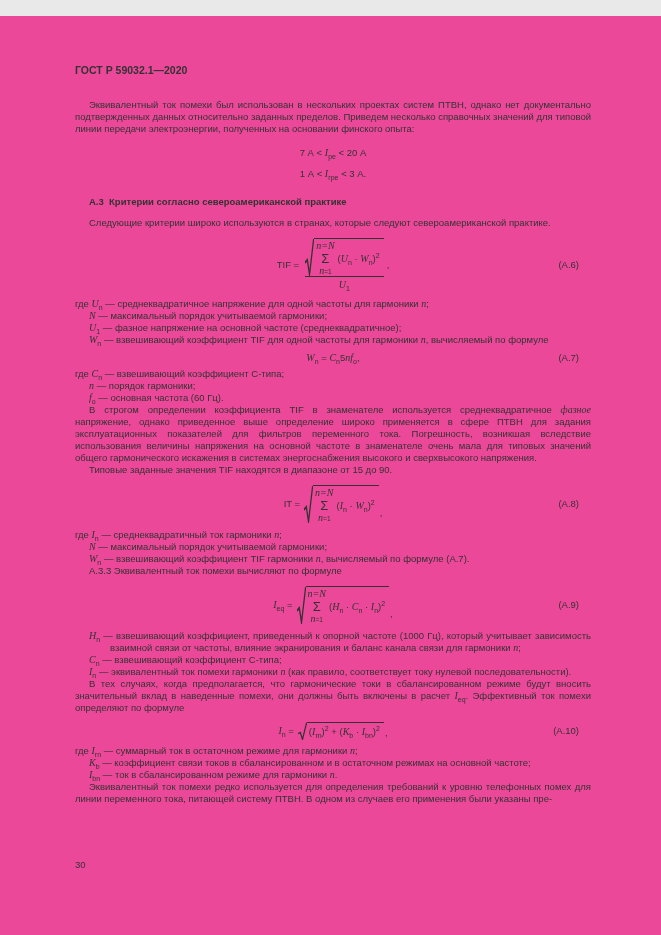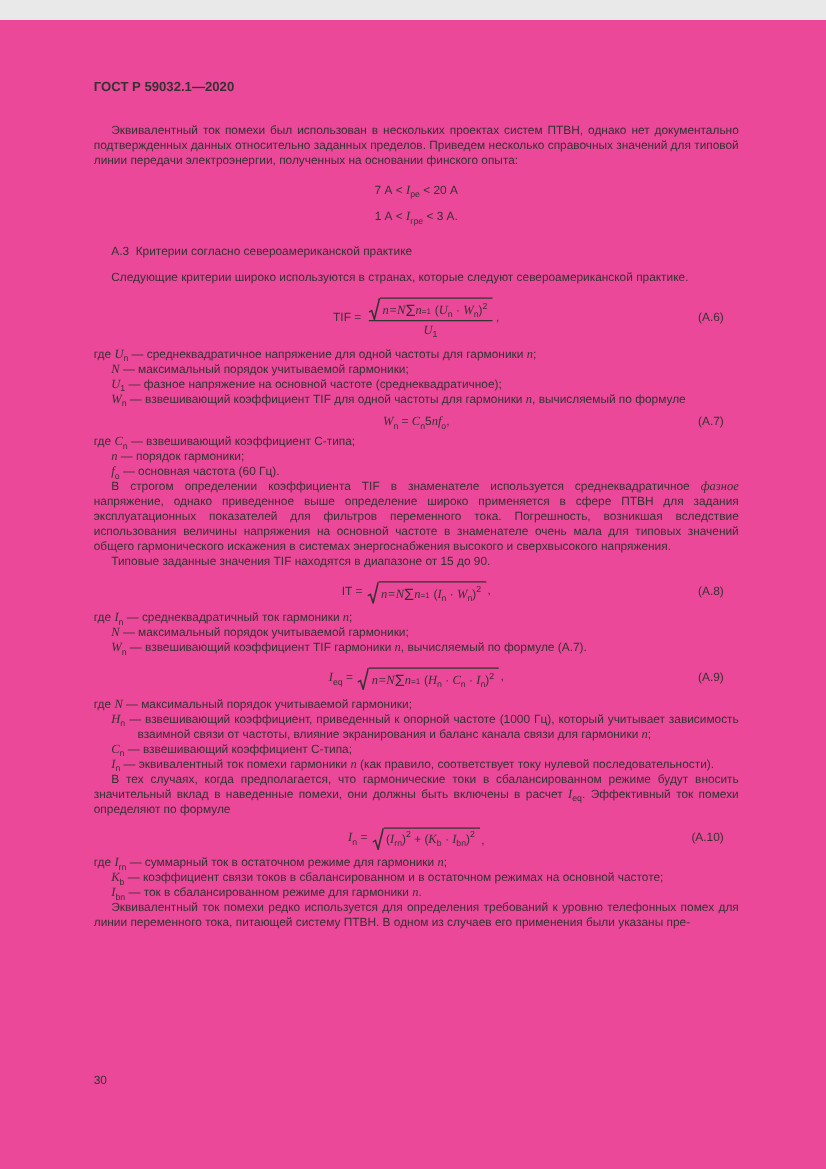--- a/index.html
+++ b/index.html
@@ -13,39 +13,39 @@
     font-family:"Liberation Sans","DejaVu Sans",sans-serif;
     font-size:9.5px;
     line-height:12px;
     color:#333;
     overflow:hidden;
   }
   .doc-header{font-weight:bold;font-size:10.5px;margin-bottom:23px;}
   .para{margin:0;text-align:justify;text-indent:14px;}
   .center-line{text-align:center;line-height:21px;}
   .ineq-block{margin-top:7px;}
-  .subheading{font-weight:normal;margin:12px 0 9px;padding-left:14px;}
+  .subheading{font-weight:bold;margin:12px 0 9px;padding-left:14px;}
   sub{font-size:7px;line-height:0;}
   sup{font-size:7px;line-height:0;}
   i{font-family:"Liberation Serif","DejaVu Serif",serif;font-style:italic;font-size:10px;}
   
   .vlist{margin:2px 0 0;}
   .vitem{padding-left:35px;text-indent:-35px;text-align:justify;}
   .vitem.sub{text-indent:-21px;}
   
   .formula-row{position:relative;display:flex;justify-content:center;align-items:center;margin:8px 0 6px;}
   .formula{display:inline-flex;align-items:center;}
   .f-lhs{margin-right:4px;white-space:nowrap;}
   .f-num{position:absolute;right:12px;top:50%;transform:translateY(-50%);}
   .f-tail{margin-left:1px;}
   .f-tail.low{align-self:flex-end;padding-bottom:4px;}
   .sqrt{display:inline-flex;align-items:stretch;}
   .rad-icon{width:9px;align-self:stretch;display:block;}
   .sqrt-body{border-top:1.1px solid #333;display:inline-flex;align-items:center;padding:2px 4px 0 2px;}
-  .sum{display:inline-flex;flex-direction:row;align-items:center;line-height:1;margin-right:3px;}
+  .sum{display:inline-flex;flex-direction:column;align-items:center;line-height:1;margin-right:3px;}
   .sum-lim{font-size:6.5px;}
   .sigma{font-size:13px;padding:1px 0;}
   .frac{display:inline-flex;flex-direction:column;align-items:center;margin:0 2px;}
   .frac-num{display:inline-flex;}
   .frac-den{border-top:1.1px solid #333;align-self:stretch;text-align:center;padding-top:2px;}
   .simple-formula{white-space:nowrap;}
   .footer-pagenum{position:absolute;left:75px;bottom:80px;}
 </style>
 </head>
 <body>
@@ -132,20 +132,21 @@
     </div>
     <span class="f-num">(А.8)</span>
   </div>
 
   <div class="vlist">
     <div class="vitem">где <i>I</i><sub>n</sub> — среднеквадратичный ток гармоники <i>n</i>;</div>
     <div class="vitem sub"><i>N</i> — максимальный порядок учитываемой гармоники;</div>
     <div class="vitem sub"><i>W</i><sub>n</sub> — взвешивающий коэффициент TIF гармоники <i>n</i>, вычисляемый по формуле (А.7).</div>
   </div>
 
+  <p class="para">А.3.3 Эквивалентный ток помехи вычисляют по формуле</p>
 
   <div class="formula-row" style="margin:9px 0 6px;">
     <div class="formula">
       <span class="f-lhs"><i>I</i><sub>eq</sub> =</span>
       <span class="sqrt">
         <svg class="rad-icon" viewBox="0 0 10 20" preserveAspectRatio="none">
             <path d="M0 13 L2.6 11.6 L5 19.3 L9.6 0.6" stroke="#333" fill="none" stroke-width="1.4"></path>
           </svg>
         <span class="sqrt-body">
           <span class="sum">
@@ -155,21 +156,20 @@
           </span>
           <span class="expr">(<i>H</i><sub>n</sub> · <i>C</i><sub>n</sub> · <i>I</i><sub>n</sub>)<sup>2</sup></span>
         </span>
       </span>
       <span class="f-tail low">,</span>
     </div>
     <span class="f-num">(А.9)</span>
   </div>
 
   <div class="vlist">
-    <div class="vitem">где <i>N</i> — максимальный порядок учитываемой гармоники;</div>
     <div class="vitem sub"><i>H</i><sub>n</sub> — взвешивающий коэффициент, приведенный к опорной частоте (1000 Гц), который учитывает зависимость взаимной связи от частоты, влияние экранирования и баланс канала связи для гармоники <i>n</i>;</div>
     <div class="vitem sub"><i>C</i><sub>n</sub> — взвешивающий коэффициент С-типа;</div>
     <div class="vitem sub"><i>I</i><sub>n</sub> — эквивалентный ток помехи гармоники <i>n</i> (как правило, соответствует току нулевой последовательности).</div>
   </div>
 
   <p class="para">В тех случаях, когда предполагается, что гармонические токи в сбалансированном режиме будут вносить значительный вклад в наведенные помехи, они должны быть включены в расчет <i>I</i><sub>eq</sub>. Эффективный ток помехи определяют по формуле</p>
 
   <div class="formula-row" style="margin:8px 0 5px;">
     <div class="formula">
       <span class="f-lhs"><i>I</i><sub>n</sub> =</span>

